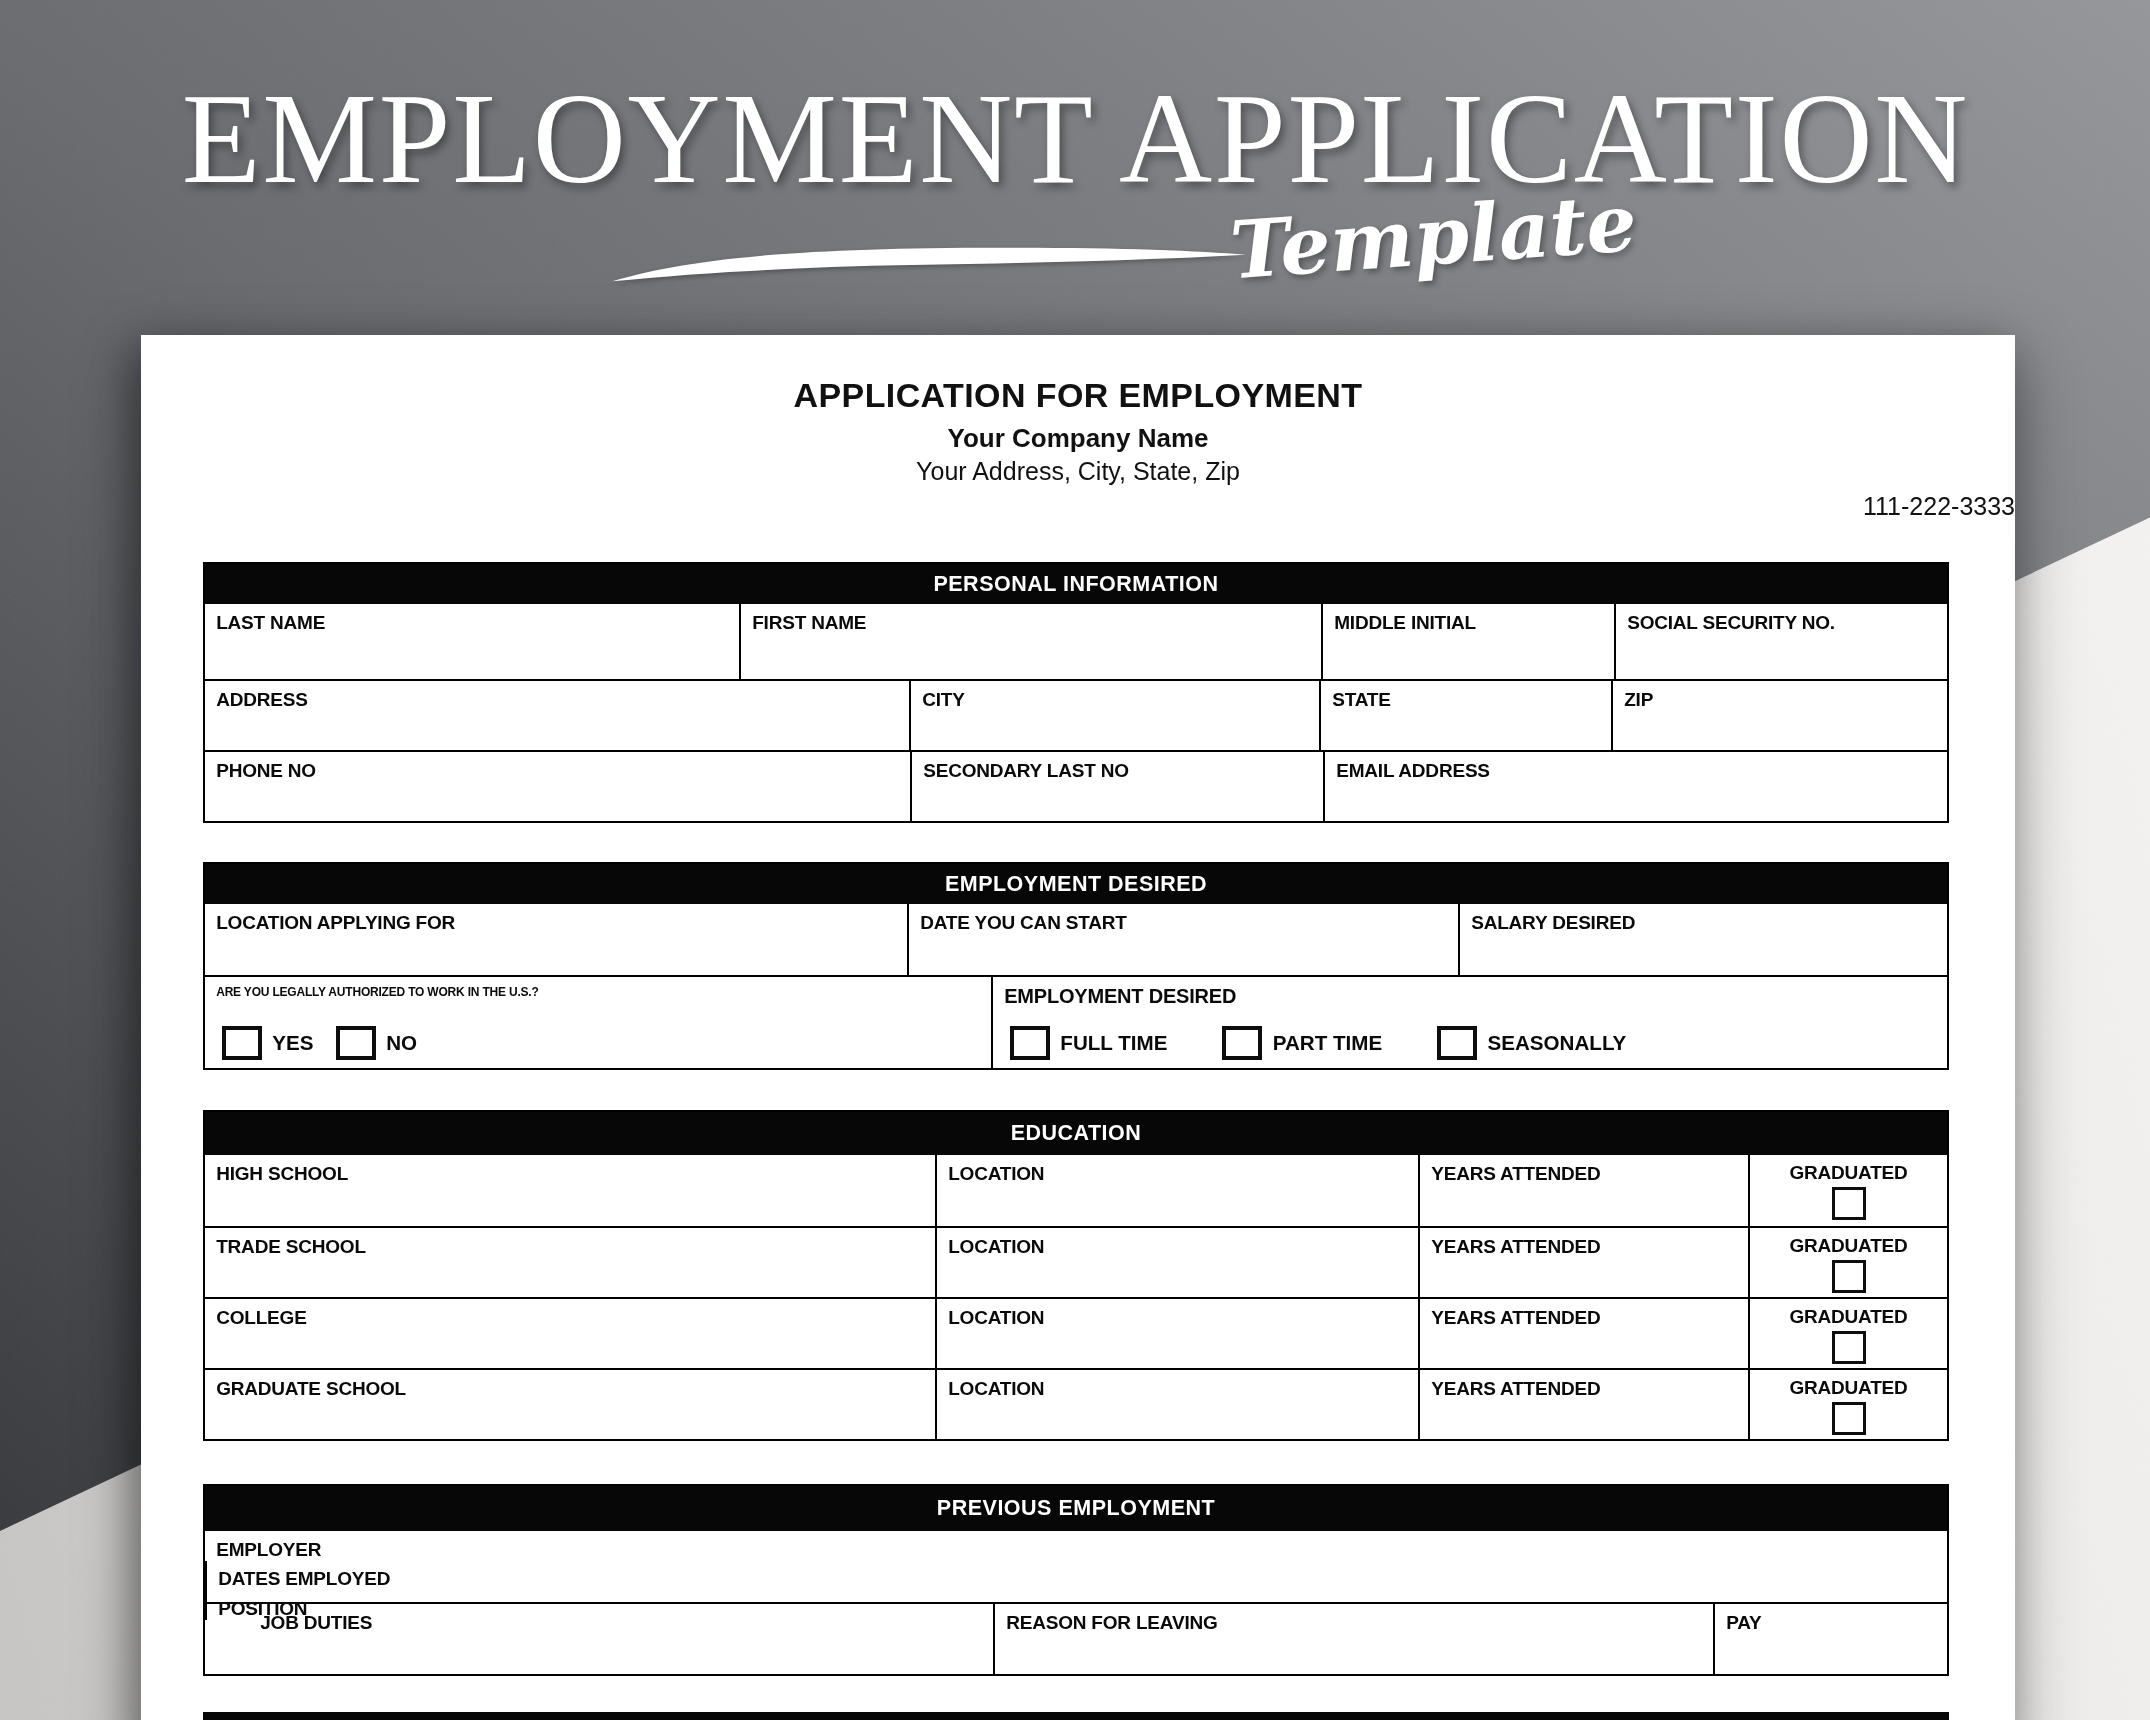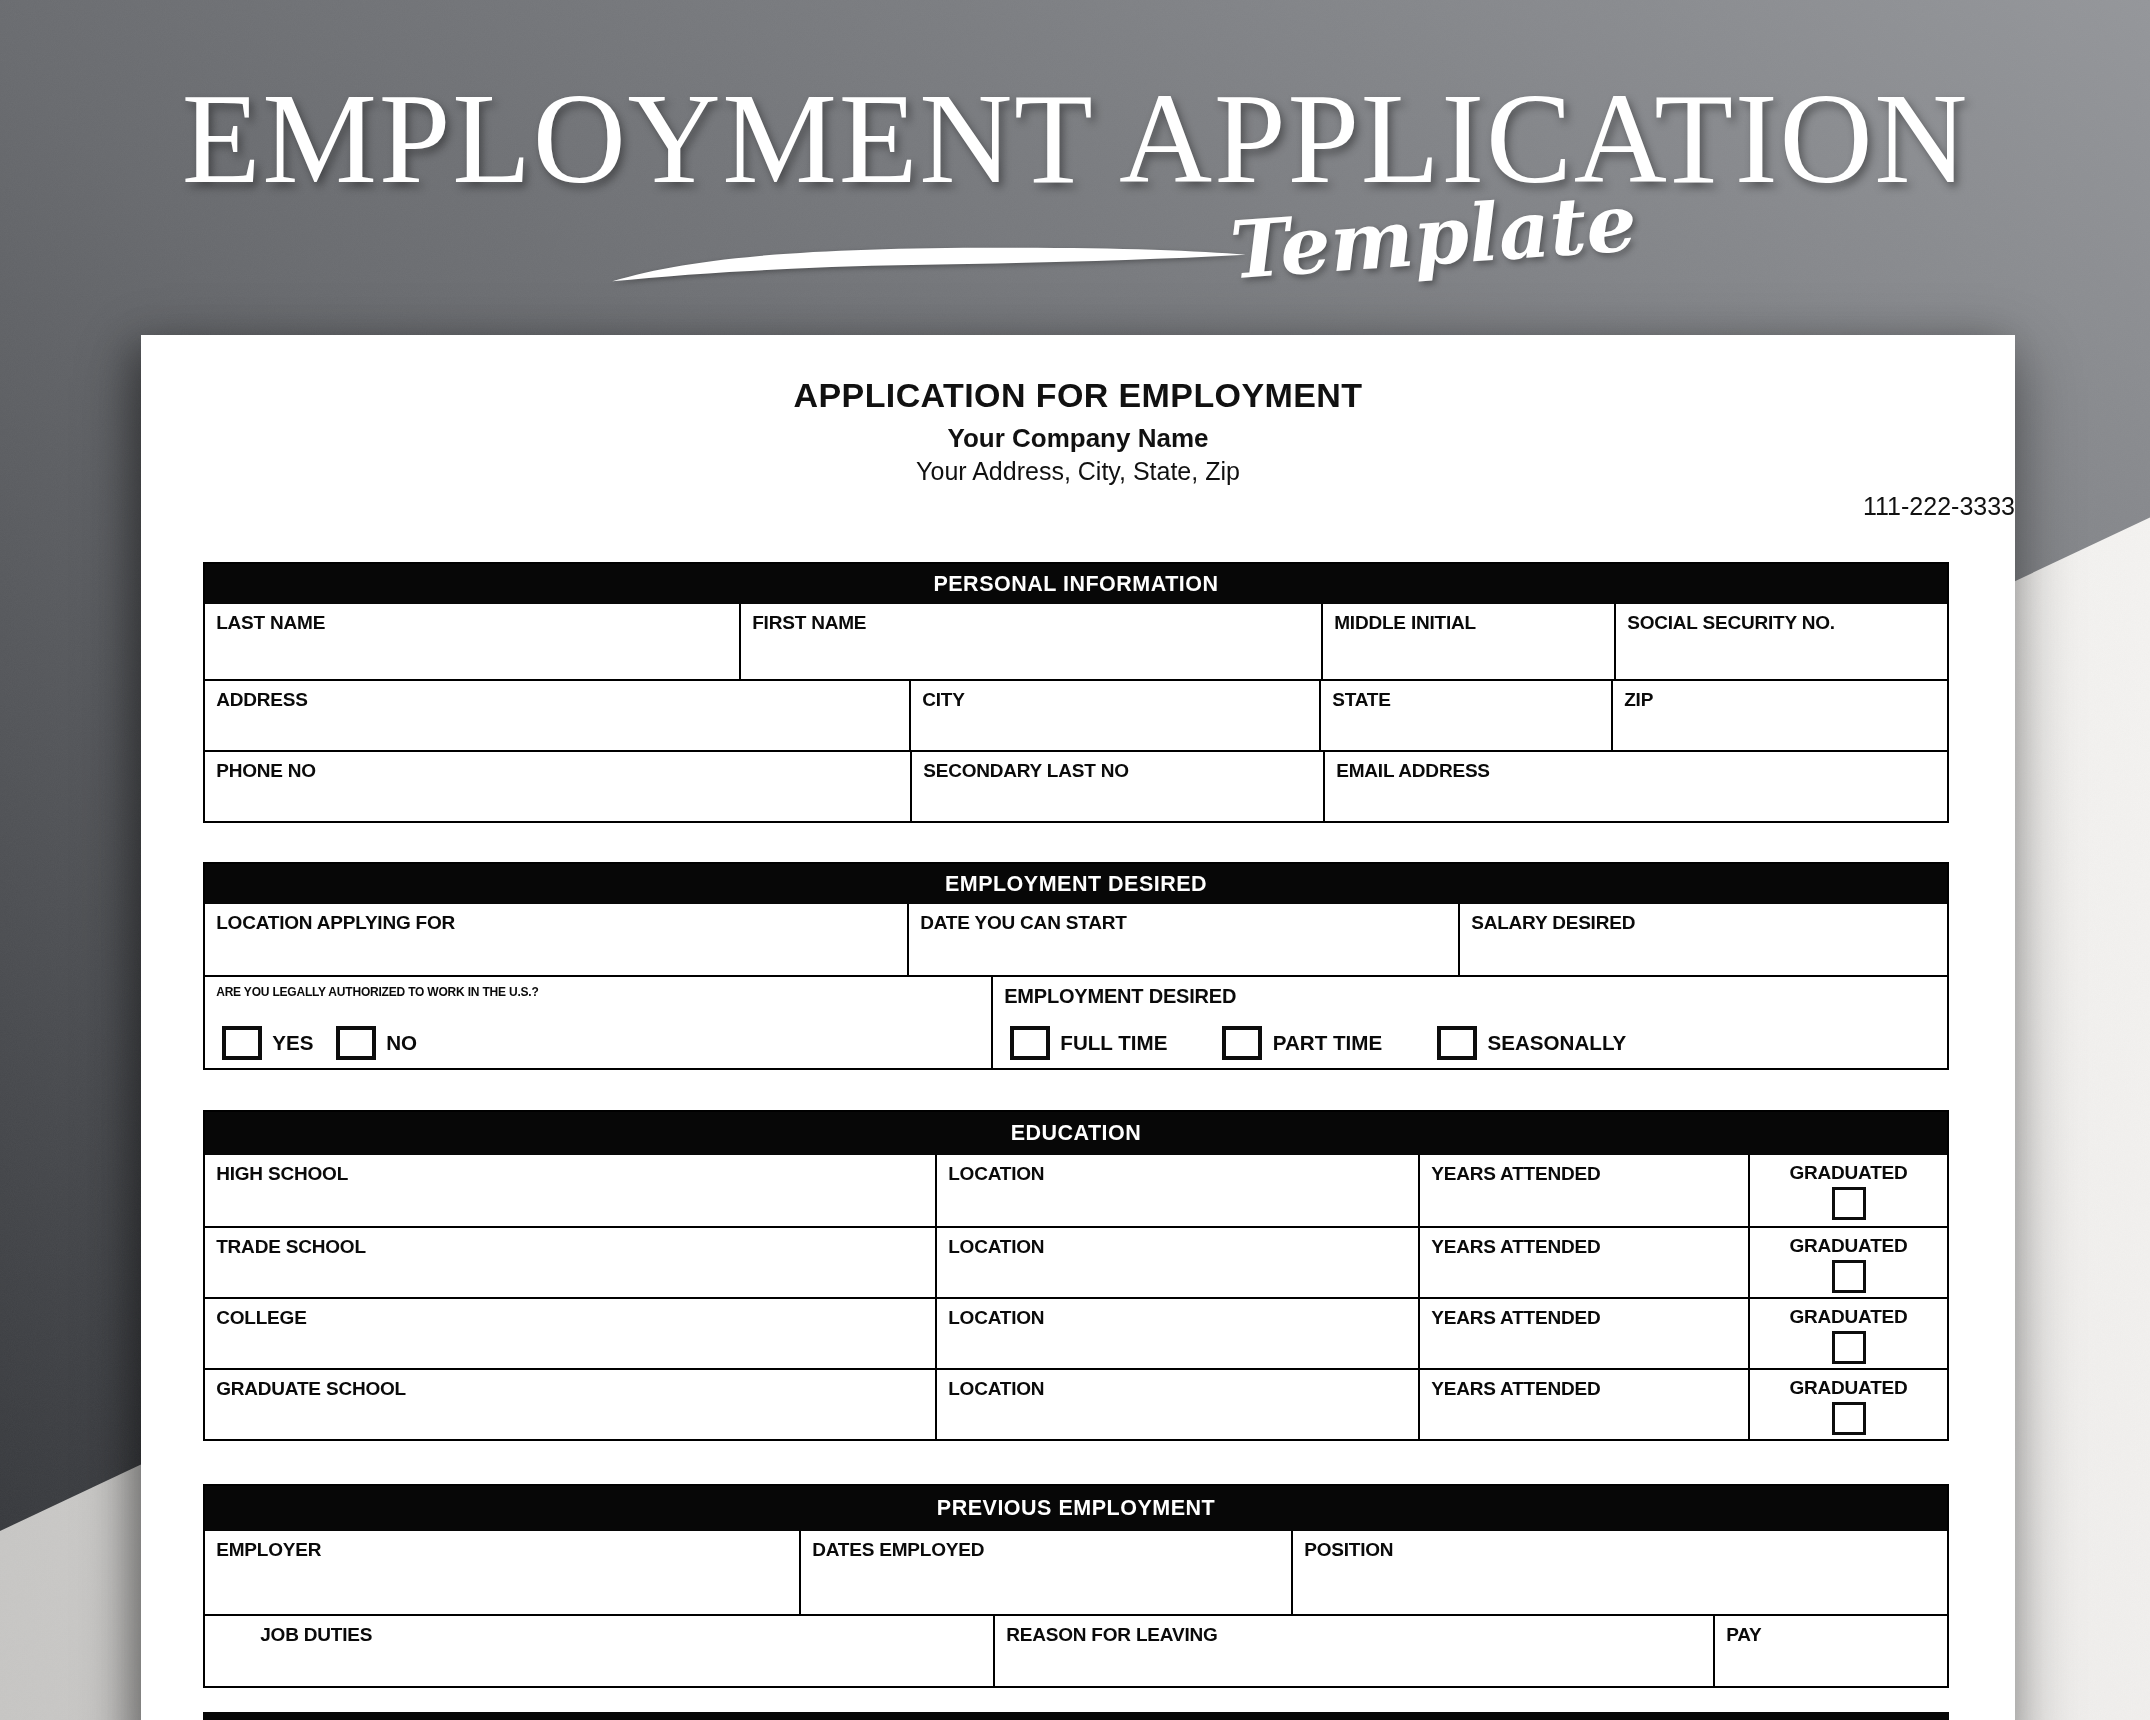--- a/index.html
+++ b/index.html
@@ -65,21 +65,21 @@
   #sec-employment .bar{height:40px;}
   #sec-employment .r1{height:71px;}
   #sec-employment .r2{height:93px;}
 
   #sec-education{top:775px;}
   #sec-education .bar{height:43px;}
   #sec-education .row{height:71px;}
 
   #sec-previous{top:1149px;}
   #sec-previous .bar{height:45px;}
-  #sec-previous .r1{height:83px;}
+  #sec-previous .r1{height:71px;flex-direction:column;}
   #sec-previous .r2{height:72px;padding-left:44px;}
 </style>
 </head>
 <body>
 
 <div class="stage">
 
   <div class="bg-dark"></div>
   <div class="bg-light"></div>
 

